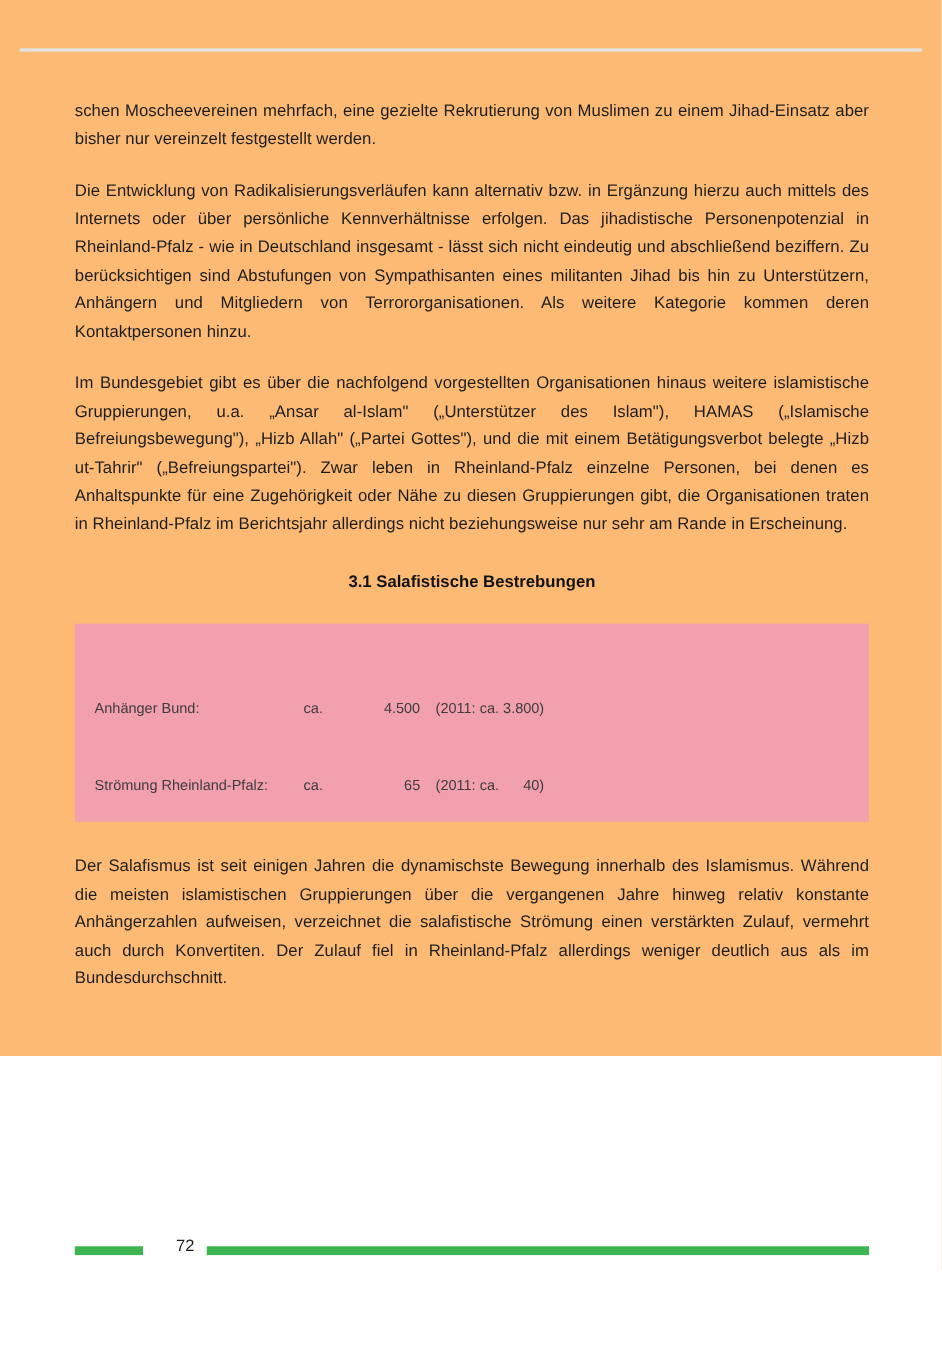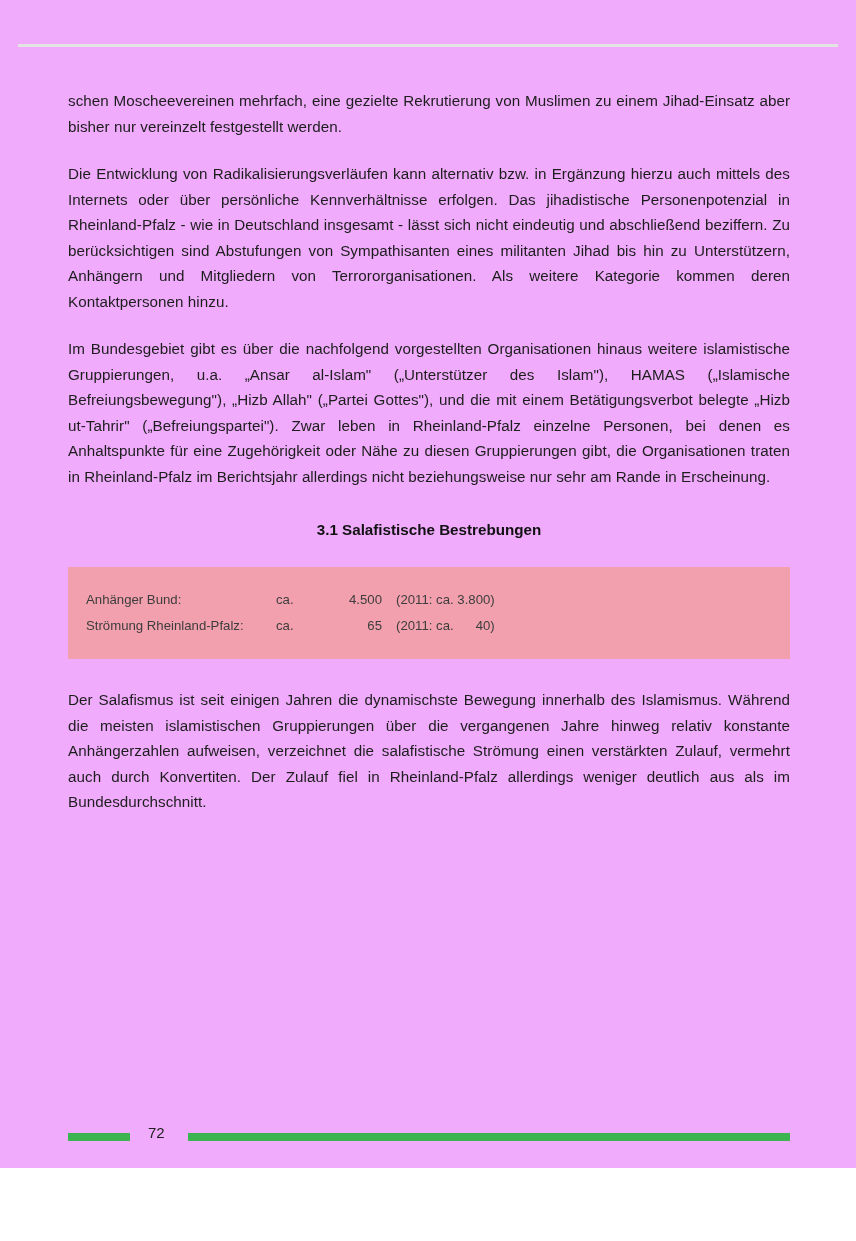--- a/index.html
+++ b/index.html
@@ -12,22 +12,22 @@
     height: 1241px;
     position: relative;
     font-family: "Liberation Sans", sans-serif;
     color: #1a1a1a;
     overflow: hidden;
   }
   .page {
     position: absolute;
     left: 0; top: 0;
     width: 856px;
-    height: 1168px;
-    background: #f0abfc;
+    height: 960px;
+    background: #fdba74;
   }
   
   .top-rule {
     position: absolute;
     left: 18px;
     top: 44px;
     width: 820px;
     height: 3px;
     background: #e3e3e3;
   }
@@ -70,20 +70,21 @@
     color: #3d3d3d;
     padding-left: 18px;
   }
   .fig-label {
     width: 190px;
     flex: 0 0 190px;
   }
   .fig-ca {
     width: 46px;
     flex: 0 0 46px;
+    margin-top: 44px;
   }
   .fig-num {
     width: 60px;
     flex: 0 0 60px;
     text-align: right;
   }
   .fig-prev {
     padding-left: 14px;
     white-space: pre;
   }
@@ -98,21 +99,21 @@
   .footer-bar-left {
     position: absolute;
     left: 0;
     top: 5px;
     width: 62px;
     height: 8px;
     background: #3cb551;
   }
   .footer-page {
     position: absolute;
-    left: 80px;
+    left: 92px;
     top: -4px;
     font-size: 15px;
     color: #1d1d1d;
   }
   .footer-bar-right {
     position: absolute;
     left: 120px;
     top: 5px;
     width: 602px;
     height: 8px;

